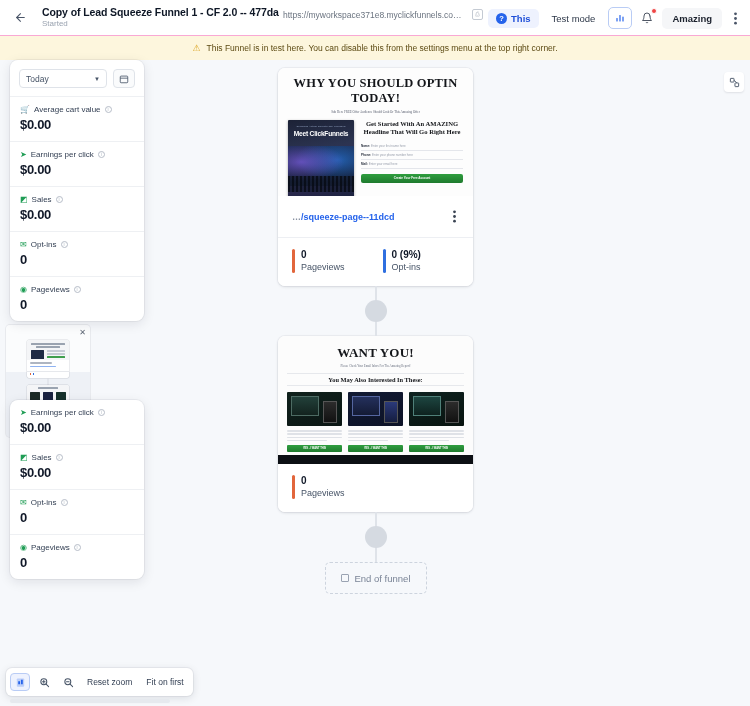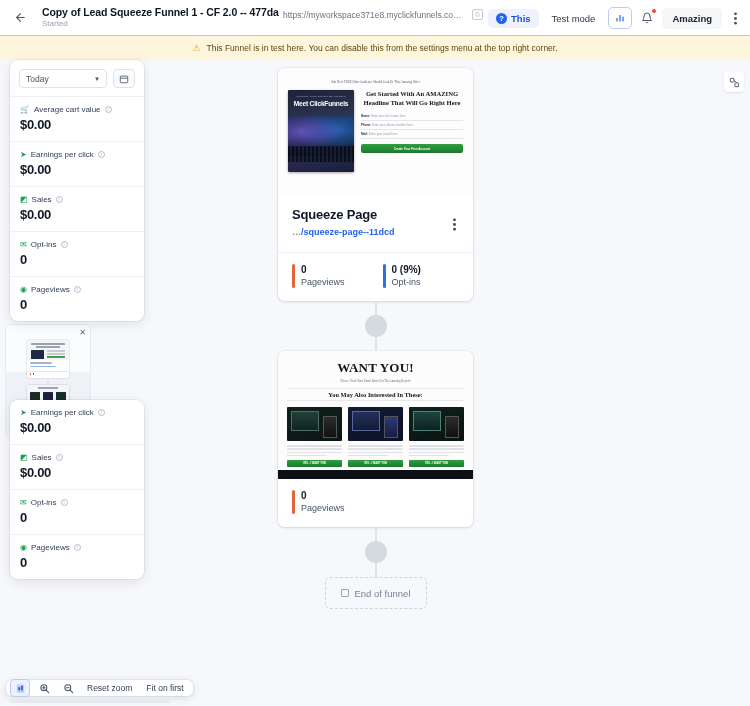--- a/index.html
+++ b/index.html
@@ -336,21 +336,21 @@
   .mm-bar i.b { background: #2f6fe0; }
   .mm-line {
     position: absolute; left: 50%; transform: translateX(-50%);
     width: 1px; background: #d7dbe2;
   }
   .mm-line.a { top: 53px; height: 7px; }
   .mm-line.b { top: 96px; height: 12px; }
 
   
   .zoombar {
-    position: absolute; left: 6px; bottom: 10px; height: 16px;
+    position: absolute; left: 6px; bottom: 10px; height: 28px;
     background: #fff; border-radius: 6px;
     box-shadow: 0 2px 8px rgba(16,24,40,.12), 0 0 0 1px rgba(16,24,40,.05);
     display: flex; align-items: center; padding: 0 4px; gap: 4px;
   }
   .zb-btn {
     width: 20px; height: 18px; border-radius: 4px;
     display: flex; align-items: center; justify-content: center;
     cursor: pointer; color: #475467;
   }
   .zb-btn.active { background: #eef2fe; border: 1px solid #b9ccf5; }
@@ -428,20 +428,21 @@
         <rect x="3" y="3" width="8" height="8" rx="1"></rect>
           <rect x="13" y="13" width="8" height="8" rx="1"></rect>
           <line x1="11" y1="7" x2="17" y2="13"></line>
       </svg>
     </div>
 
     <div class="flow">
 
       <div class="card">
         <div class="thumb sq-thumb">
+          <div class="sq-h1">WHY YOU SHOULD OPTIN TODAY!</div>
           <div class="sq-sub">Sub Here FREE Offer Audience Should Grab Or This Amazing Offer</div>
           <div class="sq-body">
             <div class="sq-book">
               <div class="bk-top">
                 <div class="bk-eyebrow">Congress Author Secrets The Unlocked</div>
                 <div class="bk-title">Meet ClickFunnels</div>
               </div>
               <div class="bk-photo"></div>
               <div class="bk-crowd"></div>
 
@@ -453,21 +454,20 @@
                 <div class="sq-field"><b>Phone:</b> <span>Enter your phone number here</span></div>
                 <div class="sq-field"><b>Mail:</b> <span>Enter your email here</span></div>
               </div>
               <div class="sq-btn">Create Your Free Account</div>
             </div>
           </div>
 
         </div>
 
         <div class="card-body">
-          <div class="card-title">Squeeze Page</div>
           <div class="card-url"><span class="dots">…</span><span>/squeeze-page--11dcd</span></div>
           <div class="card-kebab">
             <svg width="3" height="13" viewBox="0 0 3 13">
               <circle cx="1.5" cy="1.8" r="1.4" fill="currentColor"></circle>
                 <circle cx="1.5" cy="6.5" r="1.4" fill="currentColor"></circle>
                 <circle cx="1.5" cy="11.2" r="1.4" fill="currentColor"></circle>
             </svg>
           </div>
         </div>
 

